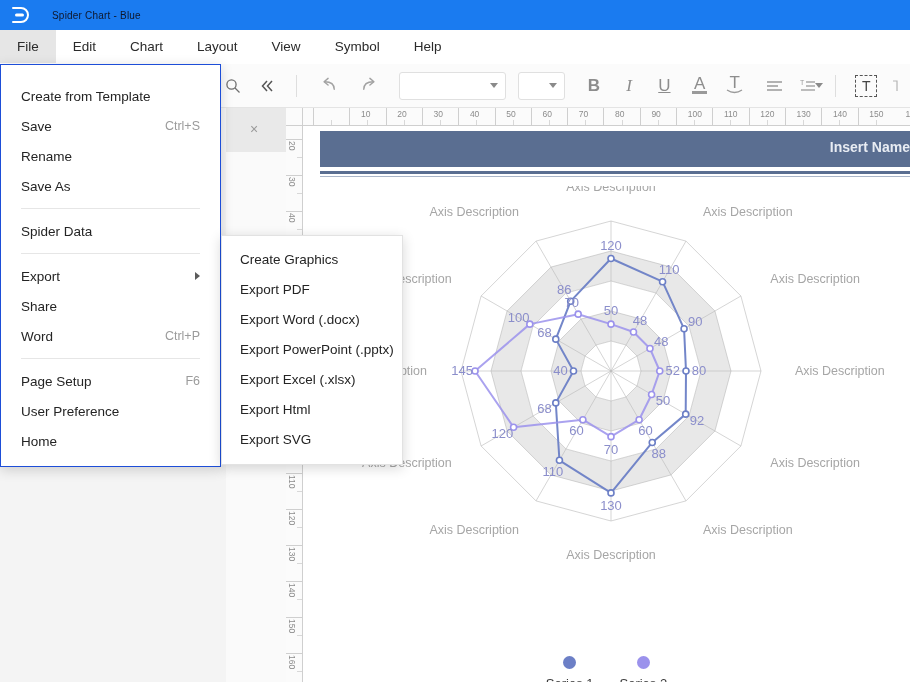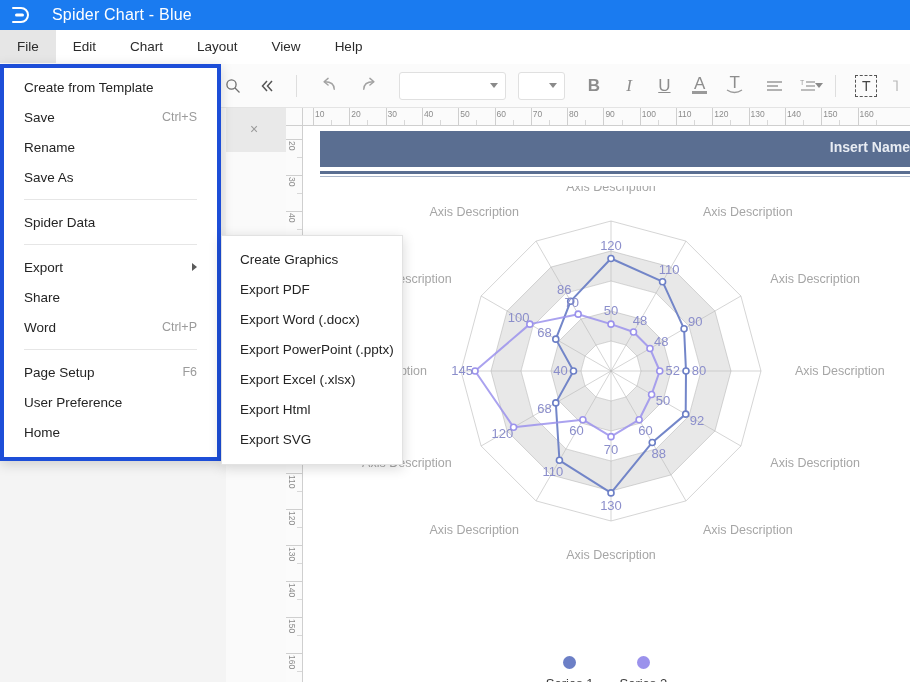--- a/index.html
+++ b/index.html
@@ -13,21 +13,21 @@
     -webkit-font-smoothing: antialiased;
   }
 
   
   #titlebar {
     position:absolute; left:0; top:0; width:910px; height:30px;
     background:#1a7bf0; display:flex; align-items:center;
   }
   #logo { width:44px; height:30px; display:flex; align-items:center; justify-content:center; }
   #logo svg { display:block; }
-  #app-title { color:#ffffff; font-size:16px; letter-spacing:.2px; margin-left:8px; }
+  #app-title { color:#0f172a; font-size:10px; letter-spacing:.2px; margin-left:8px; }
 
   
   #menubar {
     position:absolute; left:0; top:30px; width:910px; height:34px;
     background:#ffffff; display:flex; align-items:stretch; font-size:13.5px;
     border-bottom:1px solid #ffffff;
   }
   .menu-item {
     padding:0 17px; display:flex; align-items:center; color:#2b2b2b;
     cursor:default; white-space:nowrap;
@@ -78,21 +78,21 @@
   #ruler-h {
     position:absolute; left:303px; top:108px; width:607px; height:18px;
     background:#fbfbfb; border-bottom:1px solid #cfcfcf; overflow:hidden;
   }
   #ruler-v {
     position:absolute; left:286px; top:126px; width:17px; height:556px;
     background:#fbfbfb; border-right:1px solid #cfcfcf; overflow:hidden;
   }
   .rh-tick { position:absolute; top:0; width:1px; height:18px; background:#cfcfcf; }
   .rh-mid  { position:absolute; top:12px; width:1px; height:6px; background:#d8d8d8; }
-  .rh-lbl  { position:absolute; top:1px; font-size:8.5px; color:#8c8c8c; padding-left:2px; }
+  .rh-lbl  { position:absolute; top:1px; font-size:8.5px; color:#8c8c8c; padding-left:2px;margin-left:46px; }
   .rv-tick { position:absolute; left:0; height:1px; width:17px; background:#cfcfcf; }
   .rv-mid  { position:absolute; left:11px; height:1px; width:6px; background:#d8d8d8; }
   .rv-lbl  { position:absolute; left:1px; font-size:8.5px; color:#8c8c8c;
              writing-mode:vertical-rl; text-orientation:mixed; }
 
   
   #canvas {
     position:absolute; left:303px; top:126px; width:607px; height:556px;
     background:#ffffff; overflow:hidden;
   }
@@ -114,23 +114,23 @@
     position:absolute; left:0; top:530px; width:607px;
     display:flex; align-items:center; justify-content:center; gap:10px;
     font-size:13px; color:#3b3b3b;
   }
   .lg-item { display:flex; align-items:center; gap:7px; margin:0 8px;flex-direction:column; }
   .lg-dot { width:13px; height:13px; border-radius:50%; }
 
   
   #filemenu {
     position:absolute; left:0; top:64px; width:221px;
-    background:#ffffff; border:4px solid #1d4ed8;
+    background:#ffffff; border:1px solid #1d4ed8;
     box-shadow:0 3px 12px rgba(0,0,0,.16);
-    padding:4px 0 10px 0; z-index:60;
+    padding:16px 0 10px 0; z-index:60;
   }
   .fm-row {
     height:30px; display:flex; align-items:center; padding:0 20px;
     font-size:13.5px; color:#242424; position:relative; white-space:nowrap;
   }
   .fm-row .sc { margin-left:auto; color:#9b9b9b; font-size:12.5px; }
   .fm-row .arrow {
     margin-left:auto; width:0;height:0;
     border-top:4px solid transparent;border-bottom:4px solid transparent;border-left:5px solid #5b5b5b;
   }
@@ -157,20 +157,21 @@
   </div>
   <div id="app-title">Spider Chart - Blue</div>
 </div>
 
 <div id="menubar">
   <div class="menu-item active">File</div>
   <div class="menu-item">Edit</div>
   <div class="menu-item">Chart</div>
   <div class="menu-item">Layout</div>
   <div class="menu-item">View</div>
+  <div class="menu-item">Symbol</div>
   <div class="menu-item">Help</div>
 </div>
 
 <div id="toolbar">
   <div class="tb-group" style="margin-left:216px;">
     <div class="tb-btn">
       <svg width="16" height="16" viewBox="0 0 16 16">
           <circle cx="6.5" cy="6.5" r="4.6" fill="none" stroke="#6f6f6f" stroke-width="1.3"></circle>
           <line x1="10" y1="10" x2="14.5" y2="14.5" stroke="#6f6f6f" stroke-width="1.3"></line>
         </svg>

